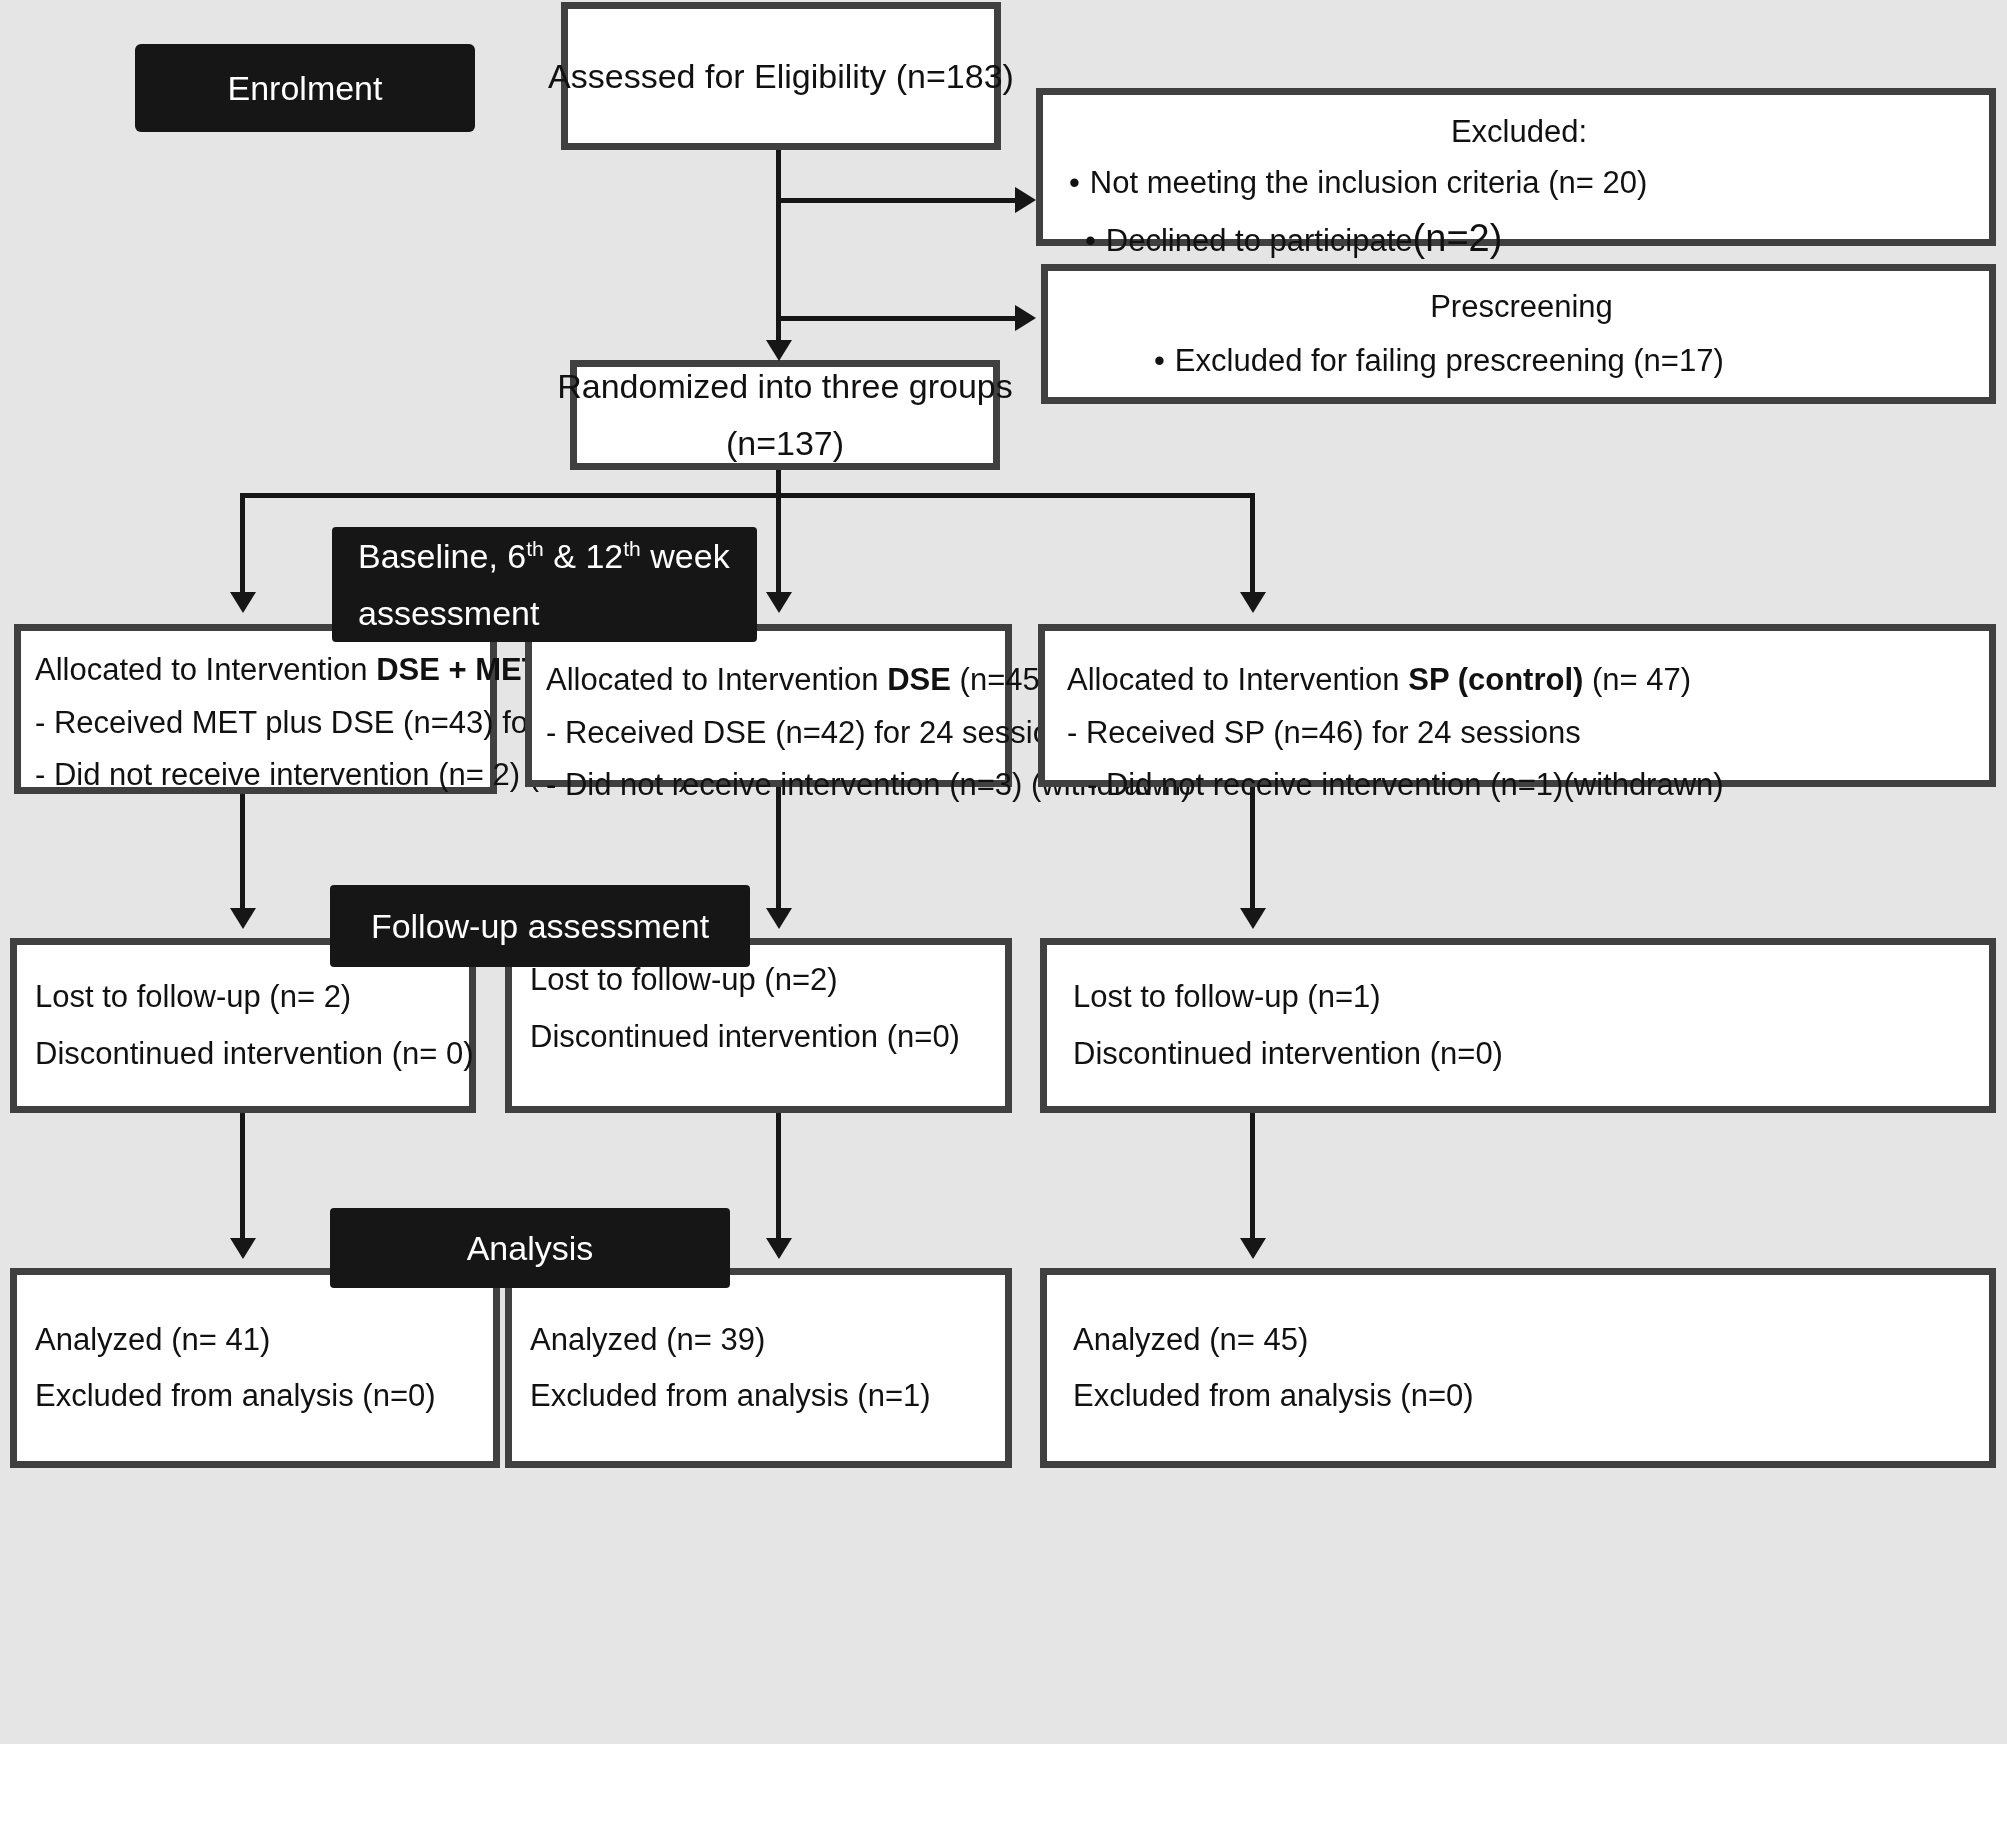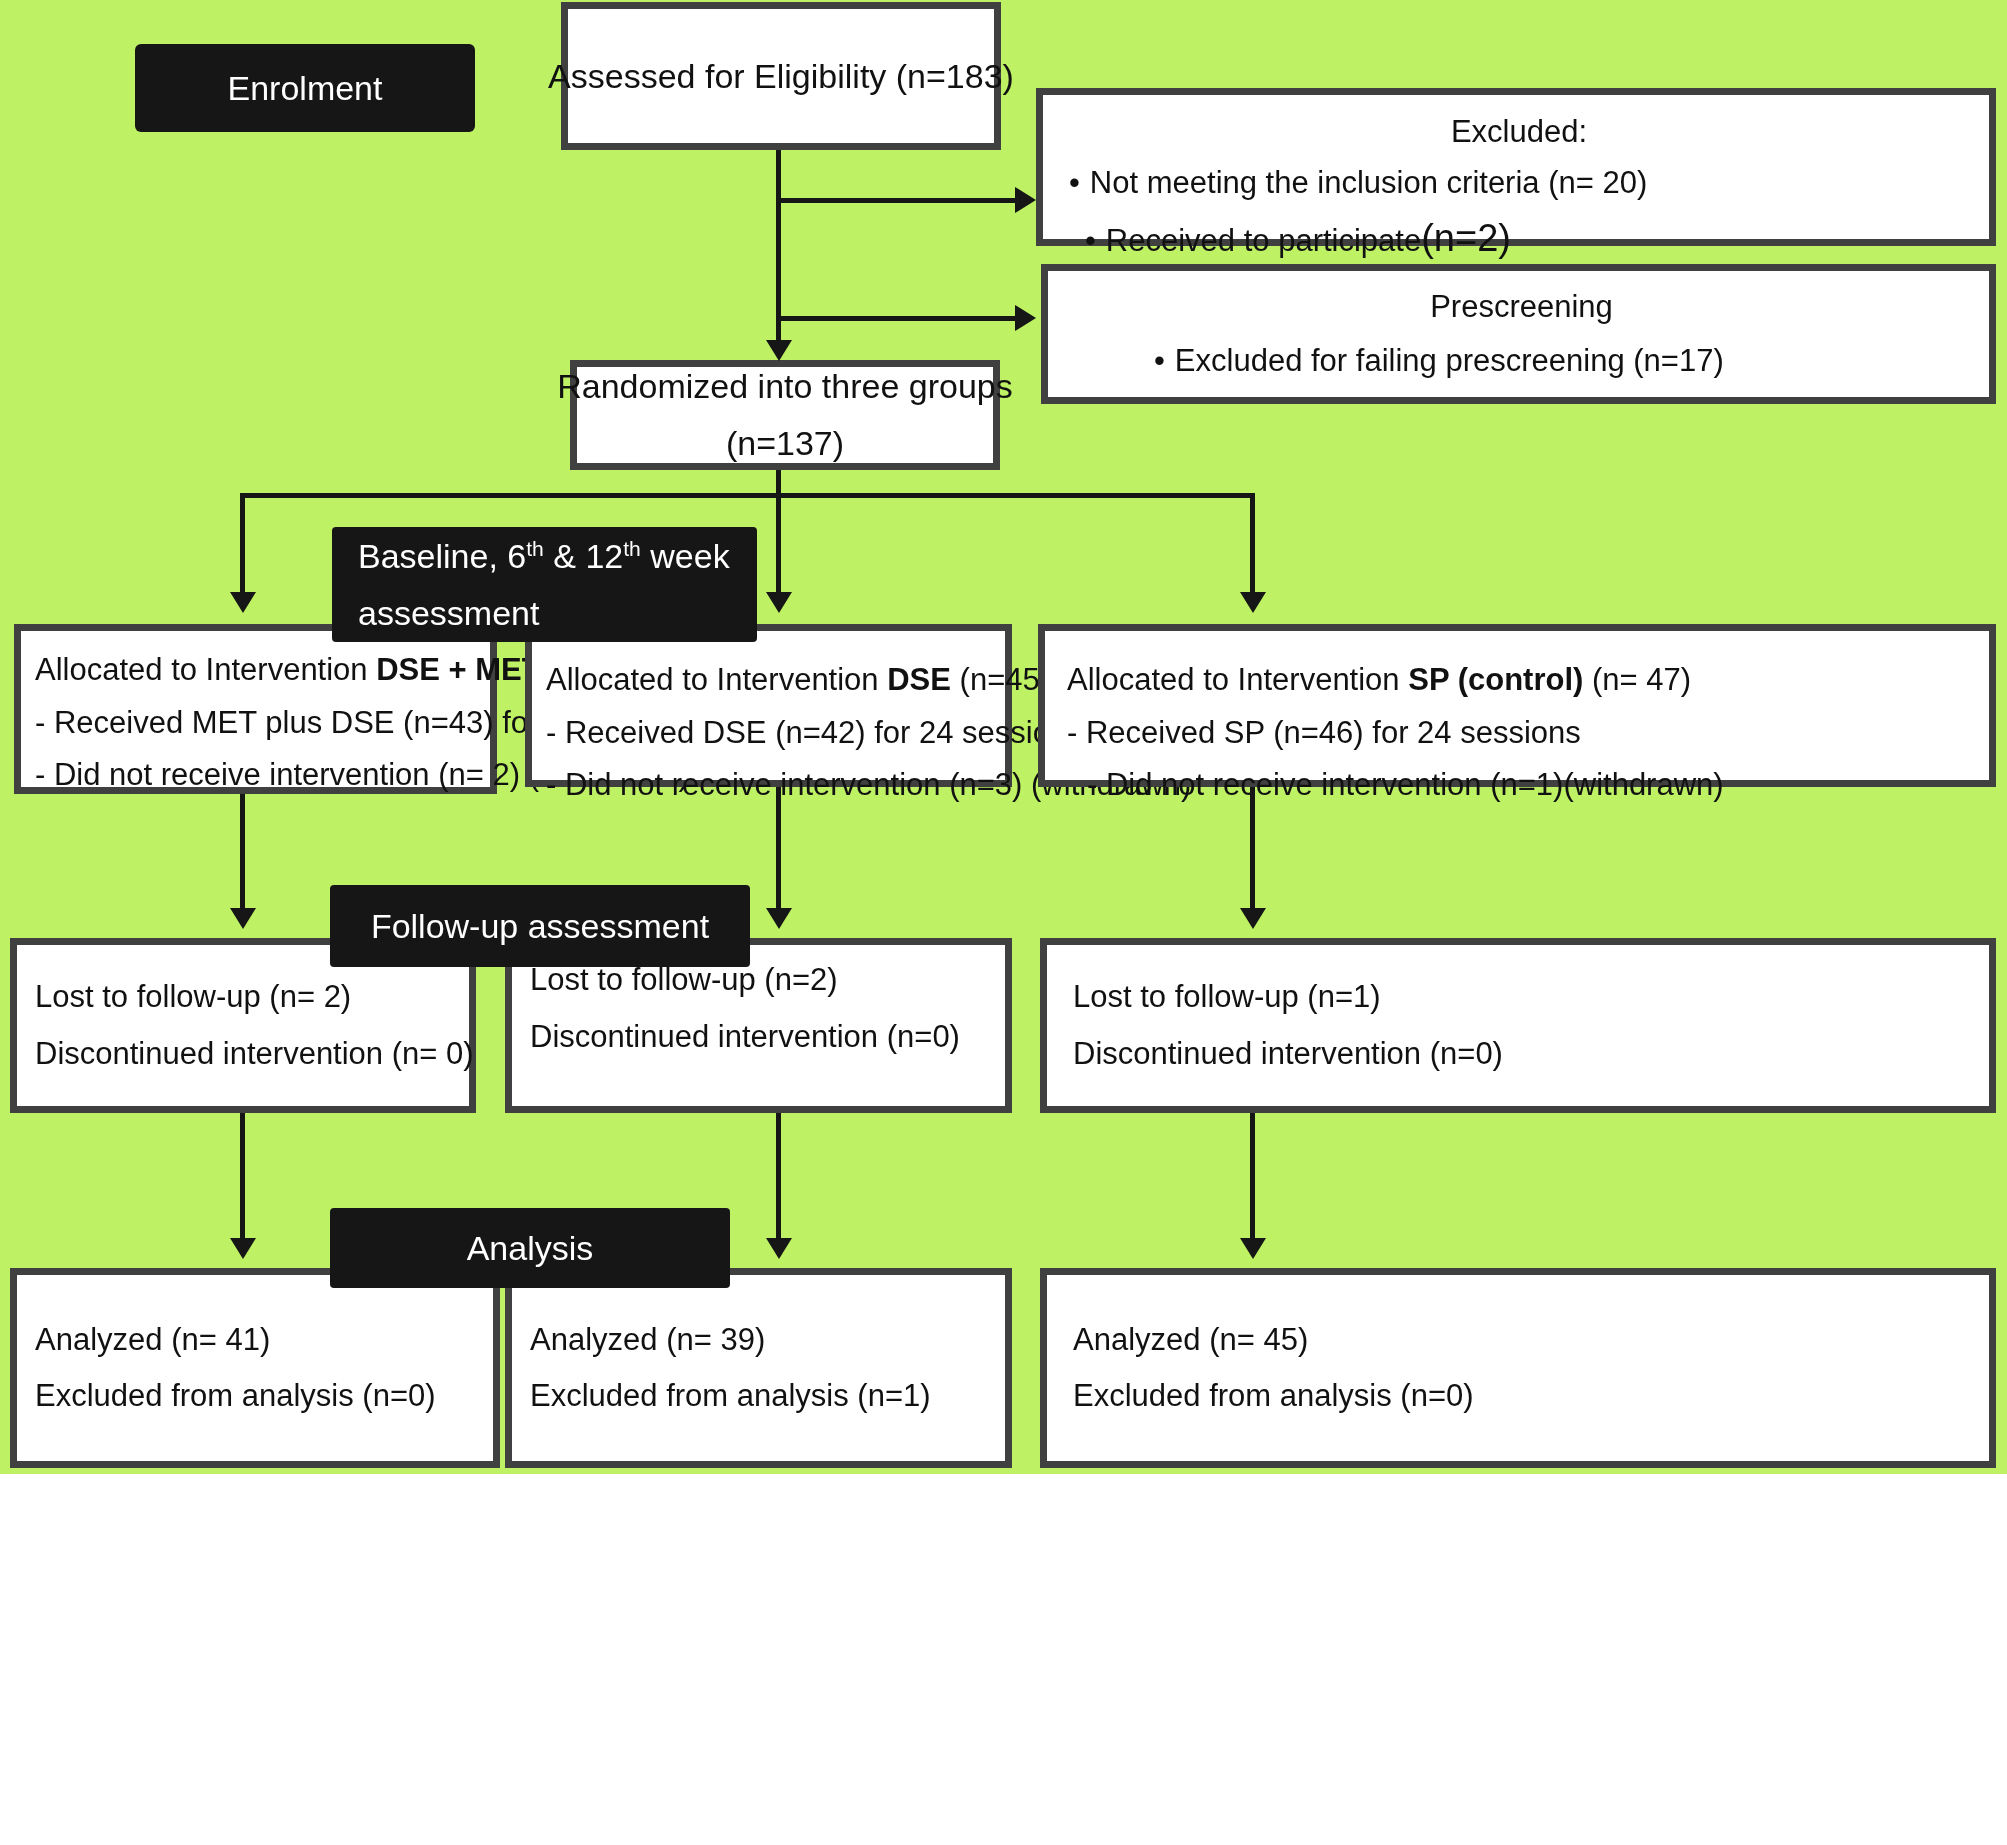--- a/index.html
+++ b/index.html
@@ -7,22 +7,22 @@
     padding: 0;
     background: #ffffff;
   }
   body {
     font-family: "Liberation Sans", sans-serif;
     color: #111111;
   }
   #canvas {
     position: relative;
     width: 2007px;
-    height: 1474px;
-    background: #bef264;
+    height: 1744px;
+    background: #e5e5e5;
     overflow: hidden;
   }
 
   
   .box {
     position: absolute;
     box-sizing: border-box;
     background: #ffffff;
     border: 7px solid #404040;
     display: flex;
@@ -114,21 +114,21 @@
   <div class="box" style="left:1036px; top:88px; width:960px; height:158px; padding:10px 20px 10px 26px; justify-content:flex-start;">
     <div class="txt" style="text-align:center; width:100%; margin-top:4px;">Excluded:</div>
 
     <div class="bullet-row" style="margin-top:4px;">
       <span class="dot">•</span>
       <span>Not meeting the inclusion criteria (n= 20)</span>
     </div>
 
     <div class="bullet-row" style="margin-top:4px; padding-left:16px;">
       <span class="dot">•</span>
-      <span>Received to participate </span>
+      <span>Declined to participate </span>
       <span style="font-size:38px;">(n=2)</span>
     </div>
 
     <div class="bullet-row" style="margin-top:4px; padding-left:16px;">
       <span class="dot">•</span>
       <span>Voluntarily declined to participate (n= 3)</span>
     </div>
   </div>
 
   <div class="box" style="left:1041px; top:264px; width:955px; height:140px; padding:8px 20px 8px 26px; justify-content:center;">

